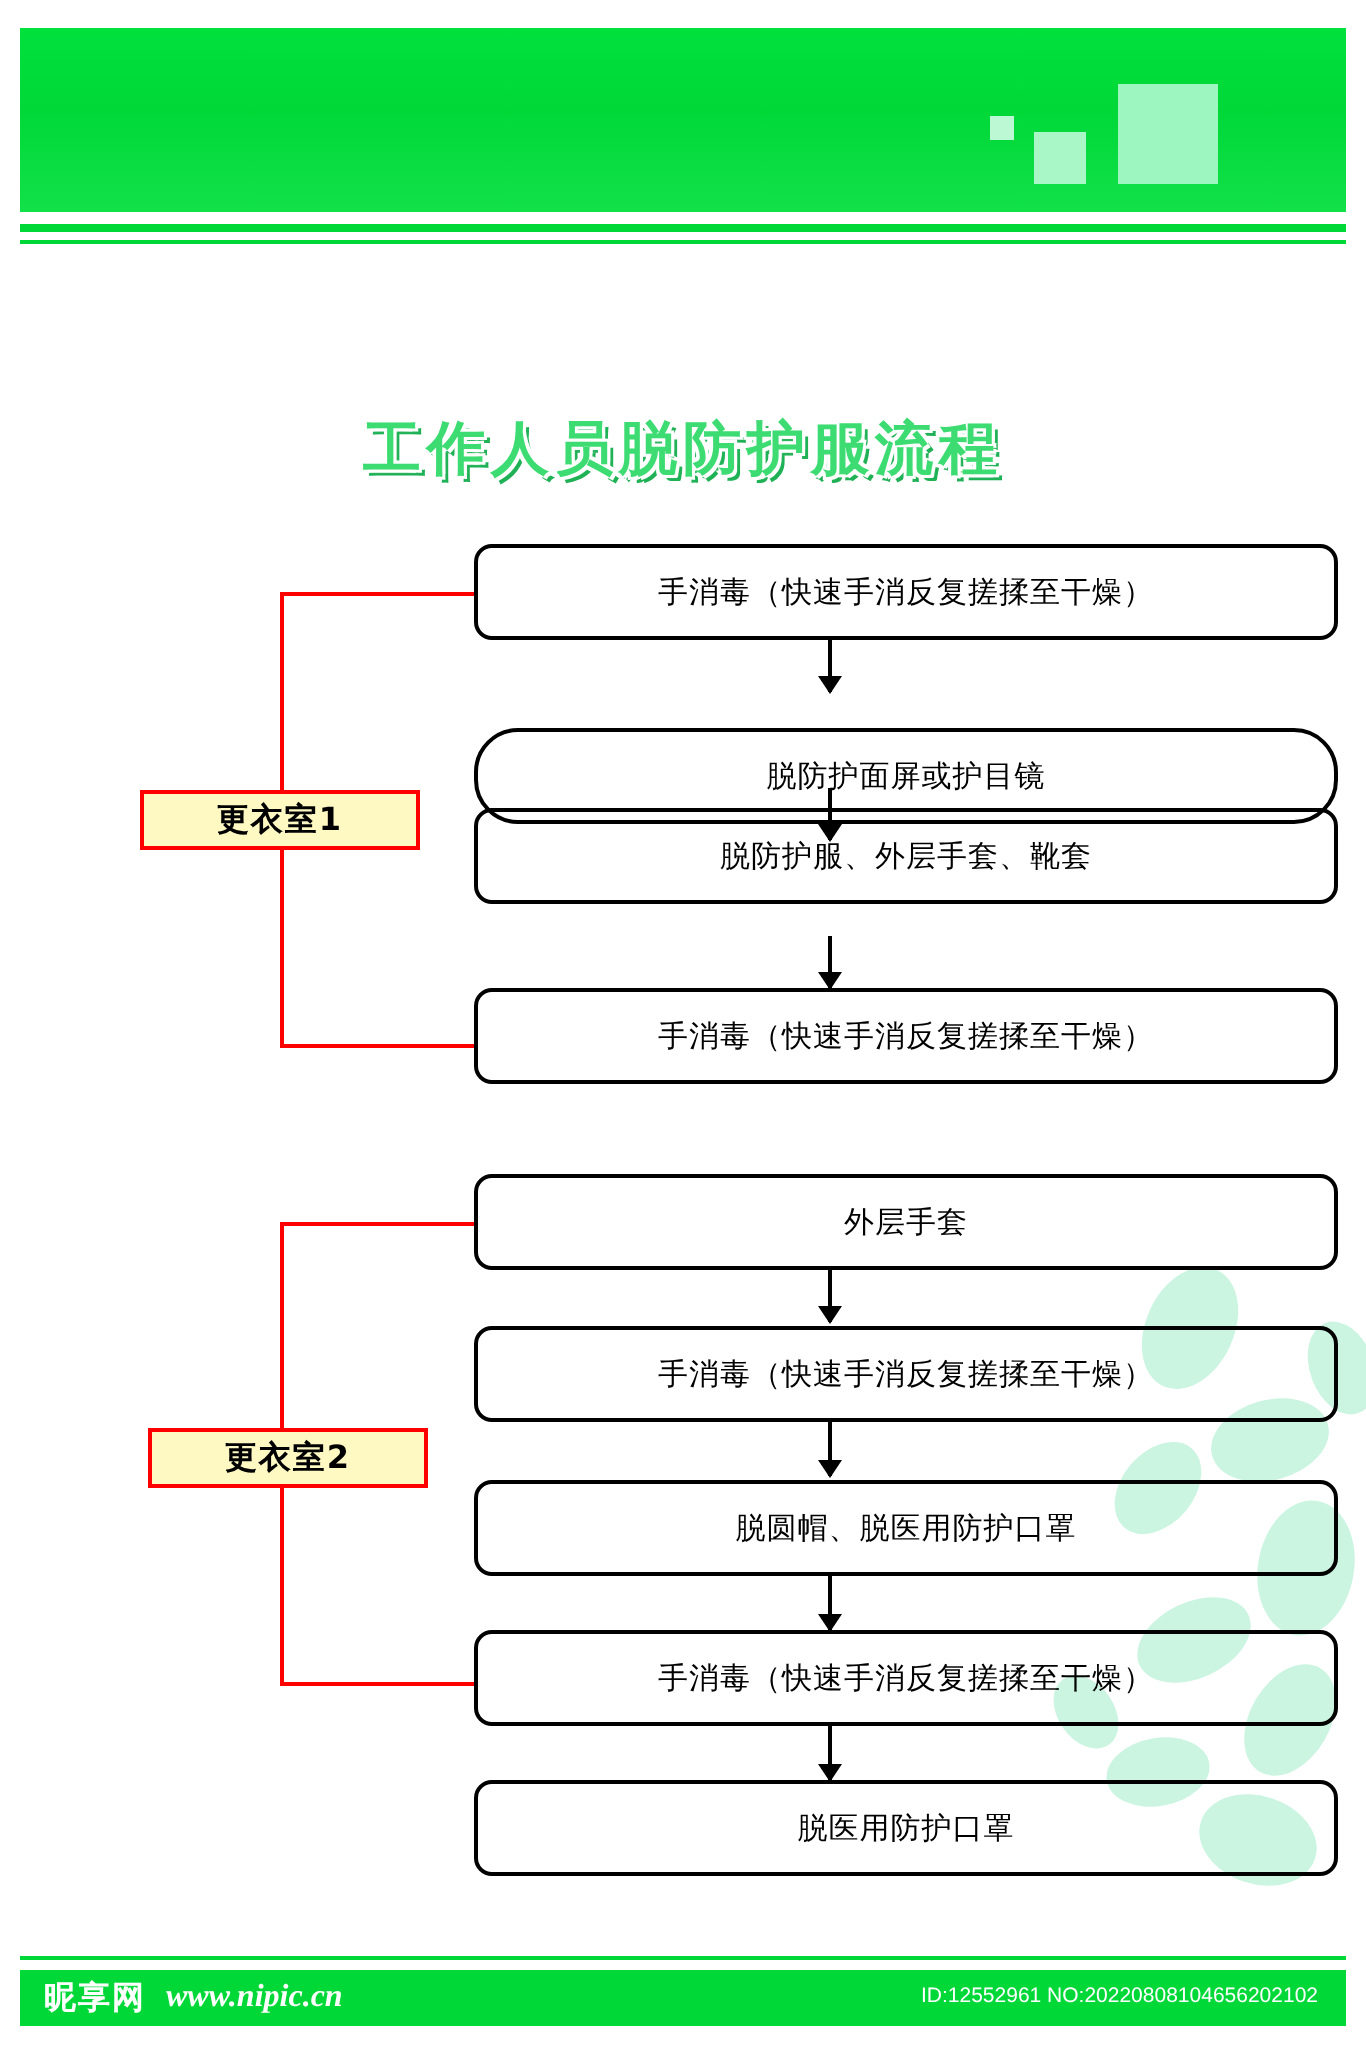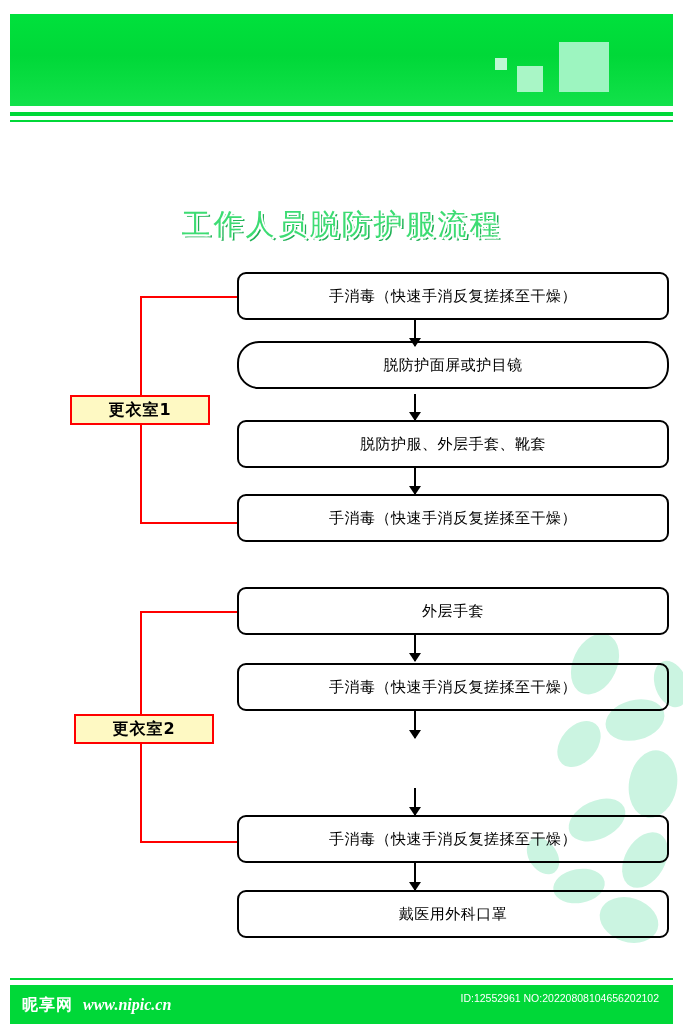--- a/index.html
+++ b/index.html
@@ -83,21 +83,21 @@
 
   
   .title {
     position: absolute;
     left: 0;
     top: 205px;
     width: 683px;
     text-align: center;
     font-family: "DejaVu Sans", "Liberation Sans", sans-serif;
     font-size: 29px;
-    font-weight: normal;
+    font-weight: bold;
     letter-spacing: 3px;
     color: #3ddc73;
     text-shadow:
       -1.5px -1.5px 0 #ffffff,
       1.5px -1.5px 0 #ffffff,
       -1.5px 1.5px 0 #ffffff,
       1.5px 1.5px 0 #ffffff,
       0 0 2px #ffffff,
       3px 3px 0 #1fb155;
   }
@@ -167,21 +167,21 @@
     background: #ff0000;
     z-index: 2;
   }
 
   
   .footer-band {
     position: absolute;
     left: 10px;
     top: 985px;
     width: 663px;
-    height: 40px;
+    height: 28px;
     background: #00d838;
     display: flex;
     align-items: center;
   }
   .footer-logo {
     margin-left: 12px;
     font-family: "DejaVu Sans", "Liberation Sans", sans-serif;
     font-size: 16px;
     font-weight: bold;
     color: #ffffff;
@@ -251,45 +251,46 @@
     <div class="red-line" style="left:140px; top:296px; width:97px; height:2px;"></div>
 
     <div class="red-line" style="left:140px; top:296px; width:2px; height:228px;"></div>
 
     <div class="red-line" style="left:140px; top:522px; width:97px; height:2px;"></div>
     <div class="room" style="left:70px; top:395px;">更衣室1</div>
 
     <div class="node" style="top:272px;">手消毒（快速手消反复搓揉至干燥）</div>
     <div class="arrow" style="top:320px; height:26px;"></div>
 
-    <div class="node" style="top:341px;border-radius:22px;">脱防护面屏或护目镜</div>
+    <div class="node" style="top:364px;border-radius:22px;">脱防护面屏或护目镜</div>
     <div class="arrow" style="top:394px; height:26px;"></div>
 
-    <div class="node" style="top:420px;">脱防护服、外层手套、靴套</div>
+    <div class="node" style="top:404px;">脱防护服、外层手套、靴套</div>
     <div class="arrow" style="top:468px; height:26px;"></div>
 
     <div class="node" style="top:494px;">手消毒（快速手消反复搓揉至干燥）</div>
 
     <div class="red-line" style="left:140px; top:611px; width:97px; height:2px;"></div>
     <div class="red-line" style="left:140px; top:611px; width:2px; height:232px;"></div>
     <div class="red-line" style="left:140px; top:841px; width:97px; height:2px;"></div>
     <div class="room" style="left:74px; top:714px;">更衣室2</div>
 
     <div class="node" style="top:587px;">外层手套</div>
     <div class="arrow" style="top:635px; height:26px;"></div>
 
     <div class="node" style="top:663px;">手消毒（快速手消反复搓揉至干燥）</div>
     <div class="arrow" style="top:711px; height:27px;"></div>
 
+    <div class="node" style="top:740px;">脱圆帽、脱医用防护口罩</div>
     <div class="arrow" style="top:788px; height:27px;"></div>
 
     <div class="node" style="top:815px;">手消毒（快速手消反复搓揉至干燥）</div>
     <div class="arrow" style="top:863px; height:27px;"></div>
 
-    <div class="node" style="top:890px;">戴医用外科口罩</div>
+    <div class="node" style="top:890px;">脱医用防护口罩</div>
   </div>
 
   <div class="footer-rule"></div>
   <div class="footer-band">
     <span class="footer-logo">昵享网</span>
     <span class="footer-url">www.nipic.cn</span>
     <span class="footer-id">ID:12552961 NO:20220808104656202102</span>
   </div>
 
 </div>

